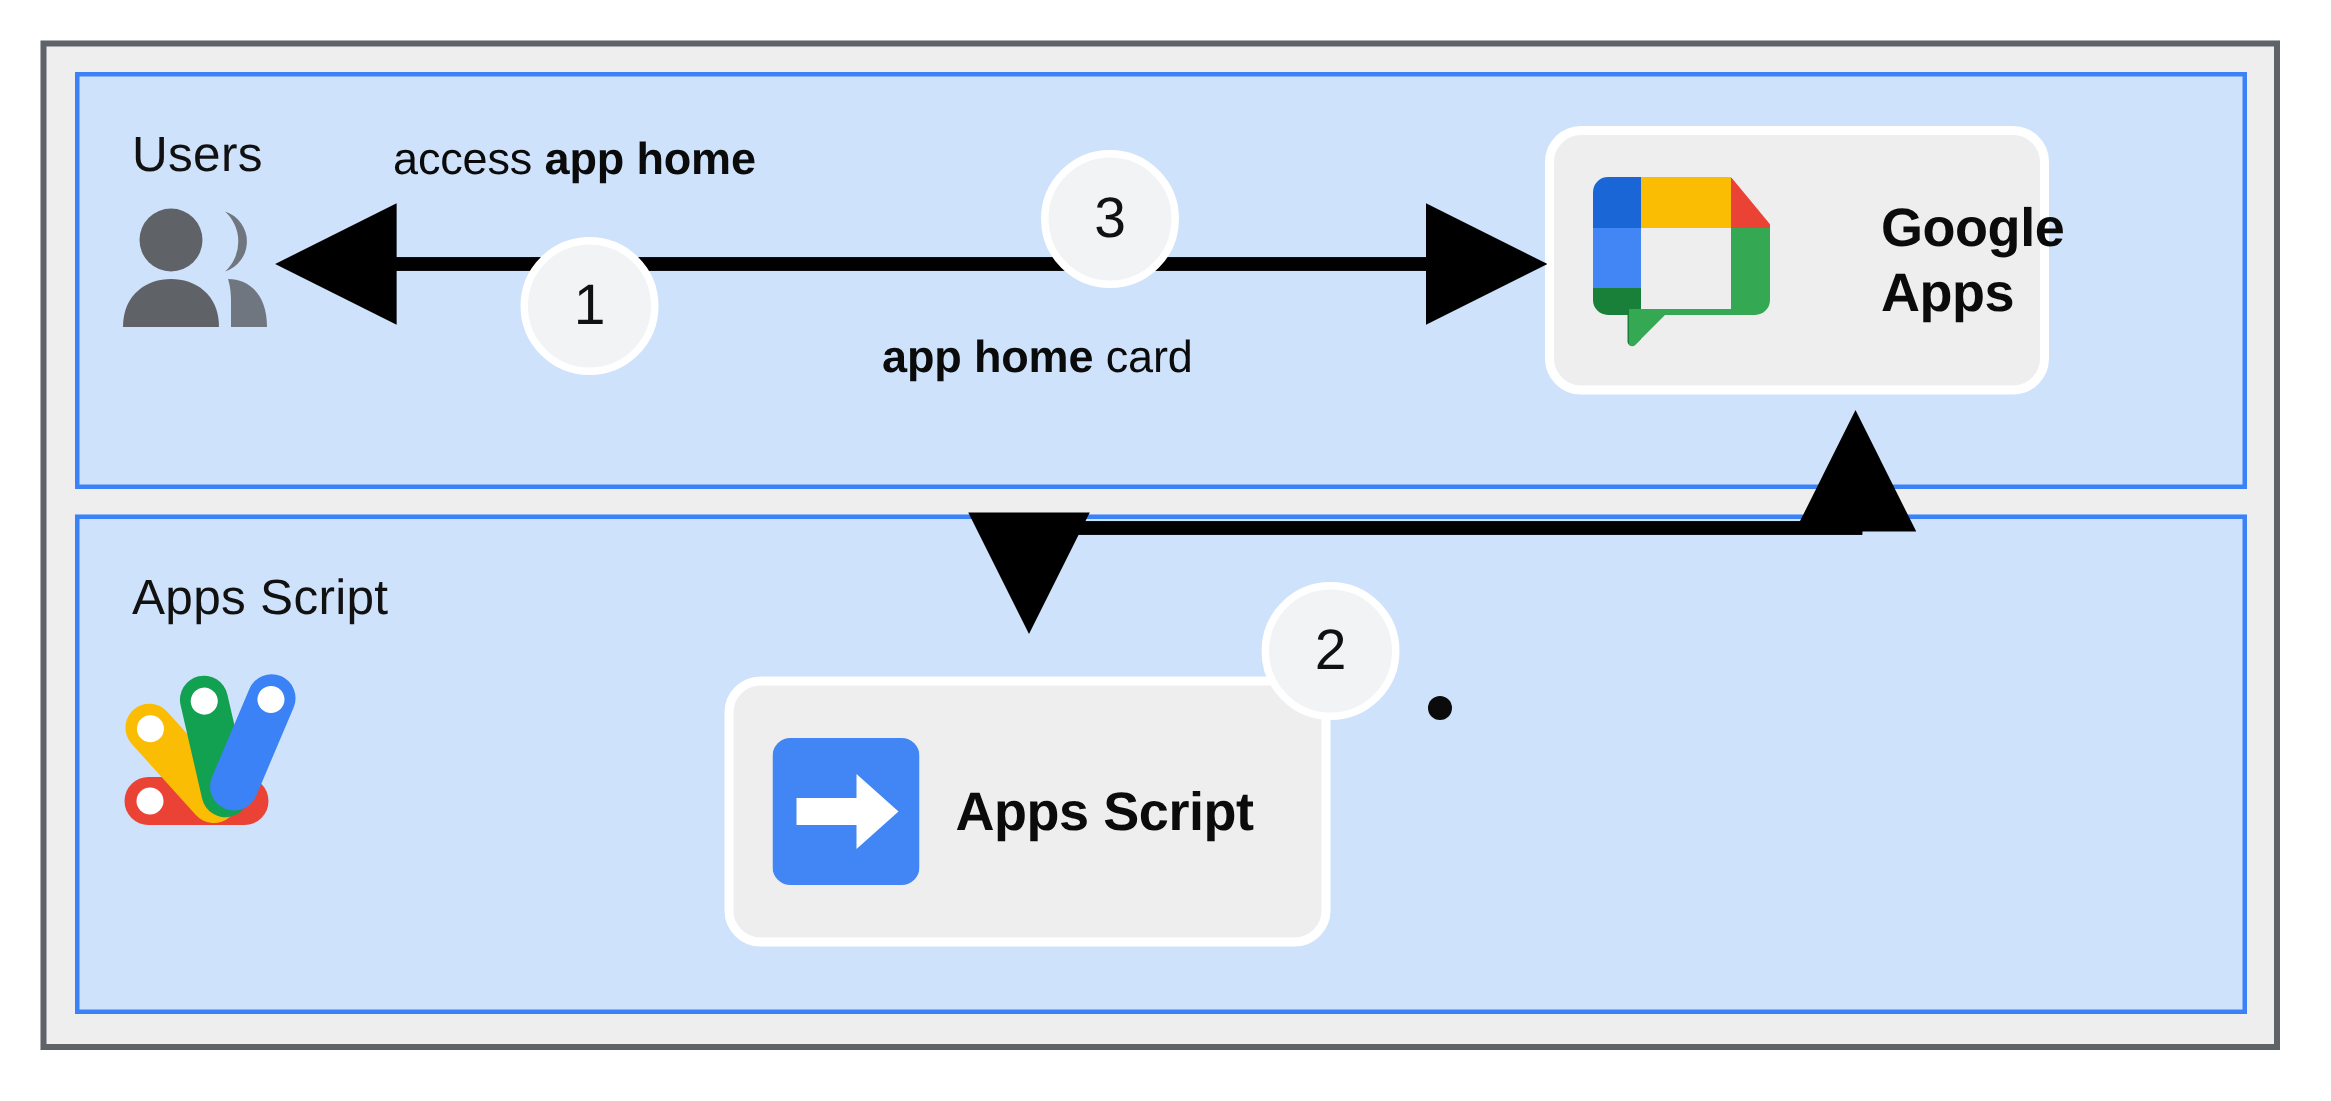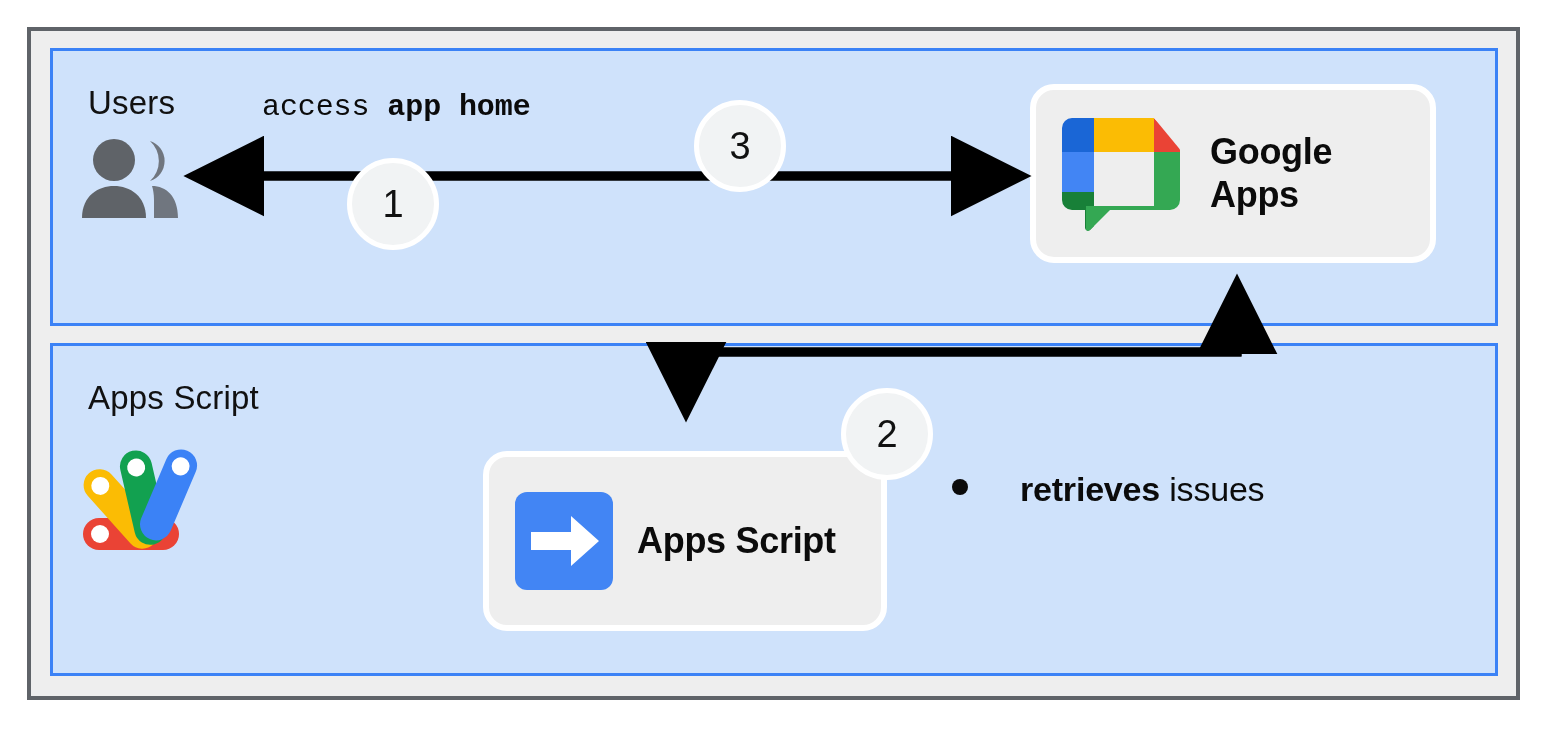--- a/index.html
+++ b/index.html
@@ -62,22 +62,23 @@
     position: absolute;
     background: #eeeeee;
     border: 6px solid #ffffff;
     border-radius: 24px;
     box-sizing: border-box;
     display: flex;
     align-items: center;
     justify-content: flex-start;
   }
   .card-chat {
-    left: 1030px; top: 84px; width: 406px; height: 179px;
+    left: 1030px; top: 84px; width: 336px; height: 179px;
     padding-left: 22px;
+    gap: 44px;
   }
   .card-project {
     left: 483px; top: 451px; width: 404px; height: 180px;
     padding-left: 26px;
   }
   .card-label {
     font-size: 36px;
     font-weight: 700;
     color: #0b0b0b;
     line-height: 1.18;
@@ -117,21 +118,21 @@
 
   
   .edge-label {
     position: absolute;
     font-size: 30px;
     color: #0b0b0b;
     white-space: nowrap;
     letter-spacing: -0.1px;
   }
   .edge-label b { font-weight: 700; }
-  .label-access   { left: 262px; top: 90px; font-family: Liberation Mono, monospace; }
+  .label-access   { left: 262px; top: 90px; }
   .label-homecard { left: 588px; top: 222px; }
 
   
   .bullets {
     position: absolute;
     left: 952px;
     top: 470px;
   }
   .bullet-row {
     display: flex;
@@ -256,25 +257,27 @@
 
     <path d="M1237 286 L1237 352 L686 352 L686 410" stroke="#000000" stroke-width="9" fill="none" stroke-linejoin="miter" marker-end="url(#arrowEnd)"></path>
 
     <path d="M686 410 L686 352 L1237 352 L1237 286" stroke="#000000" stroke-width="9" fill="none" stroke-linejoin="miter" marker-end="url(#arrowEnd)"></path>
   </svg>
 
   <div class="edge-label label-access">
     <span>access </span><b>app home</b><span></span>
   </div>
 
+  <div class="edge-label label-homecard">
+    <span></span><b>app home</b><span> card</span>
+  </div>
 
   <div class="badge badge-1">1</div>
   <div class="badge badge-3">3</div>
   <div class="badge badge-2">2</div>
 
   <div class="bullets">
     <div class="bullet-row">
       <span class="bullet-dot"></span>
-      <span class="bullet-text"><b>retrieves</b><span> issues</span></span>
     </div>
   </div>
 
 </div>
 
 </body></html>

